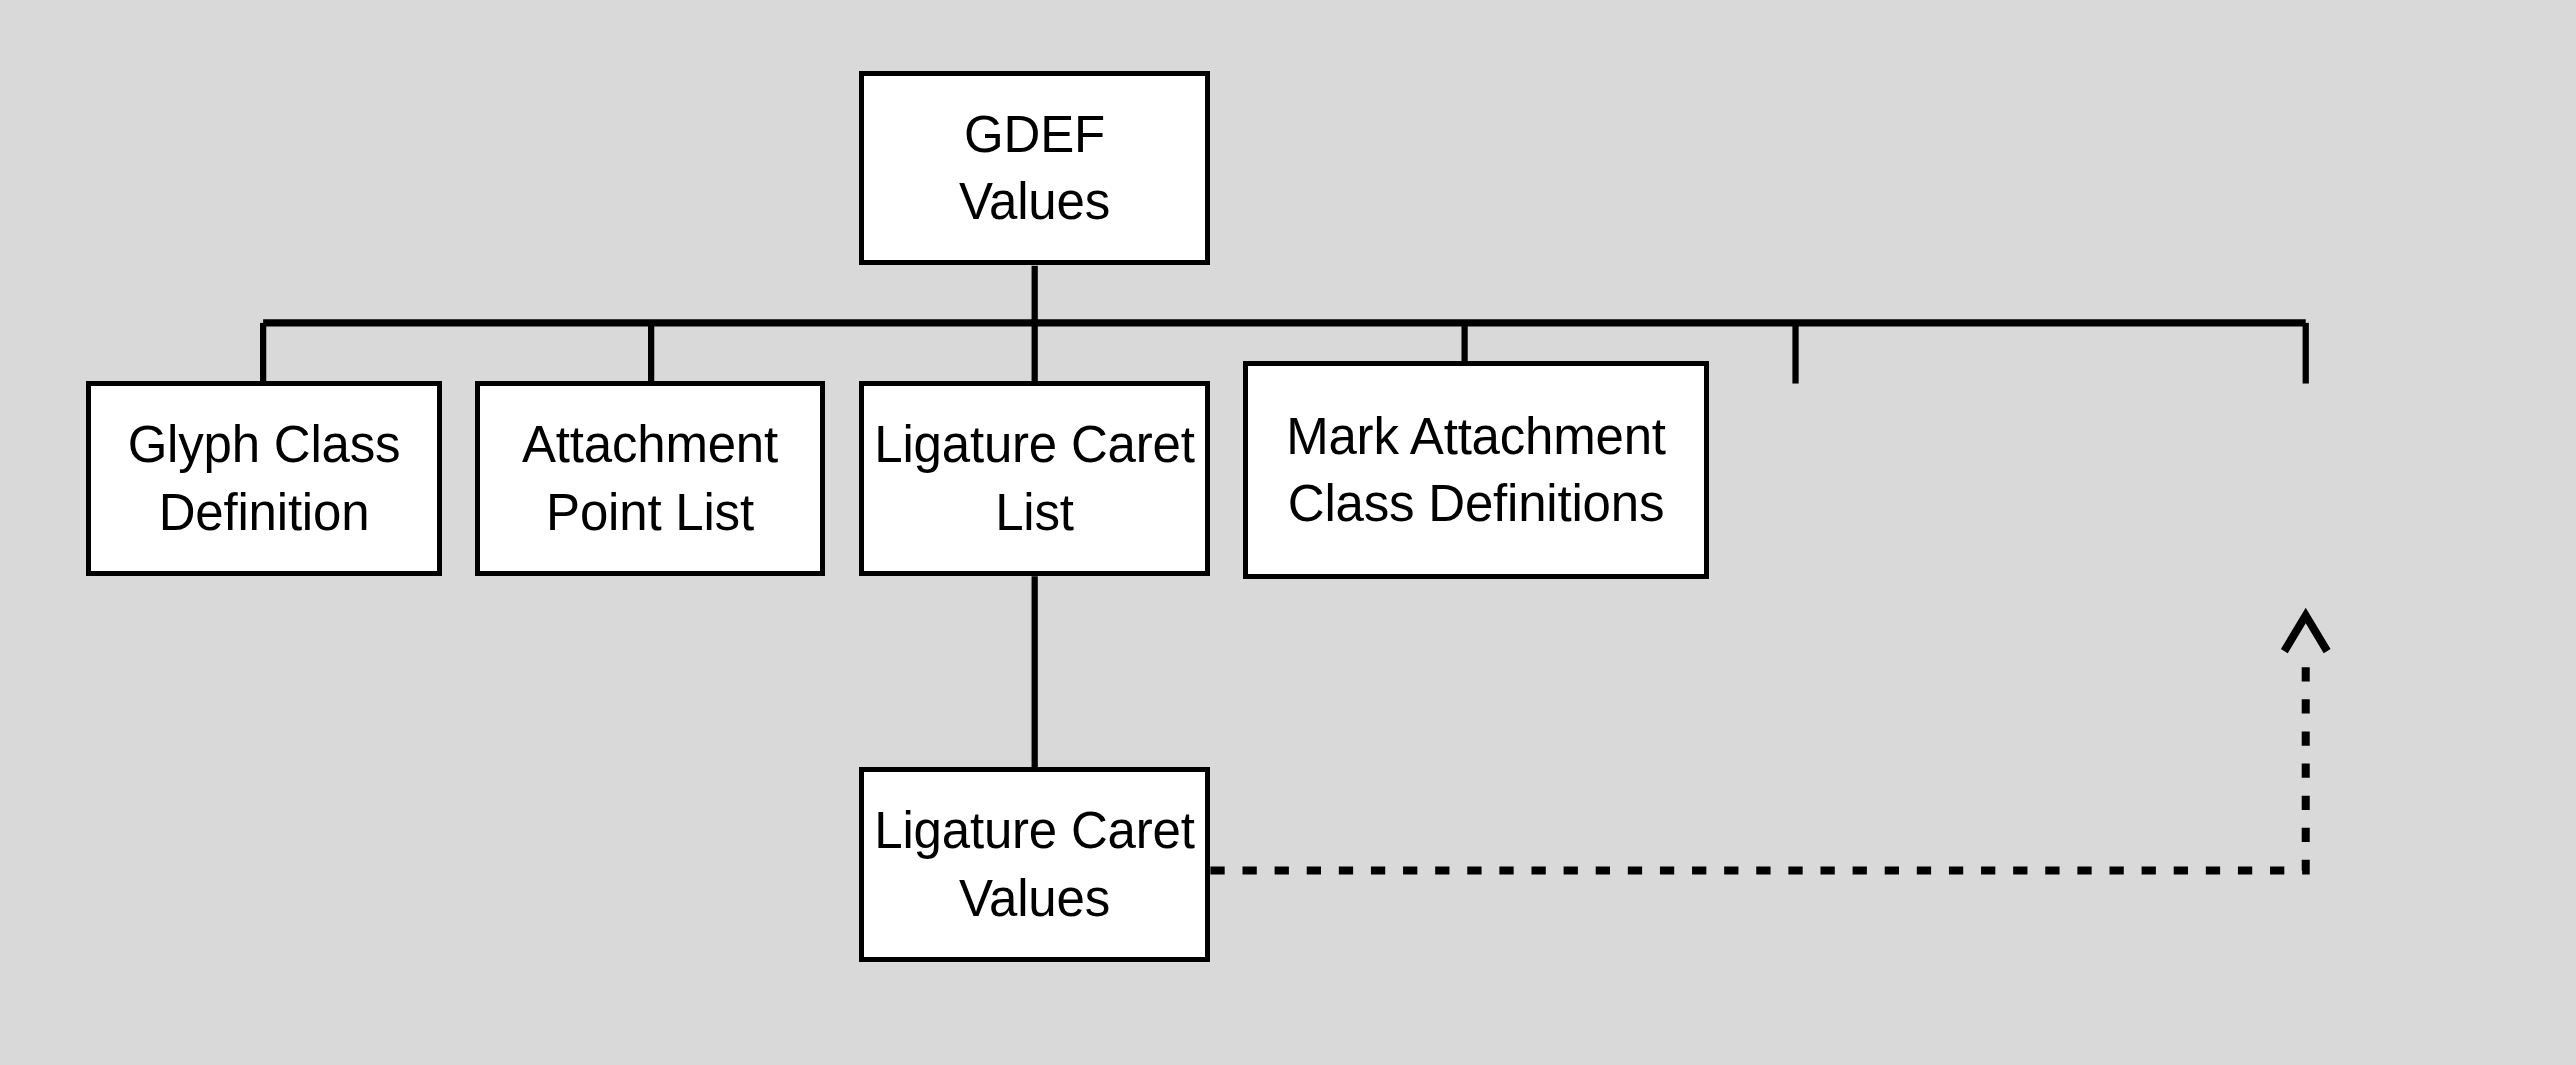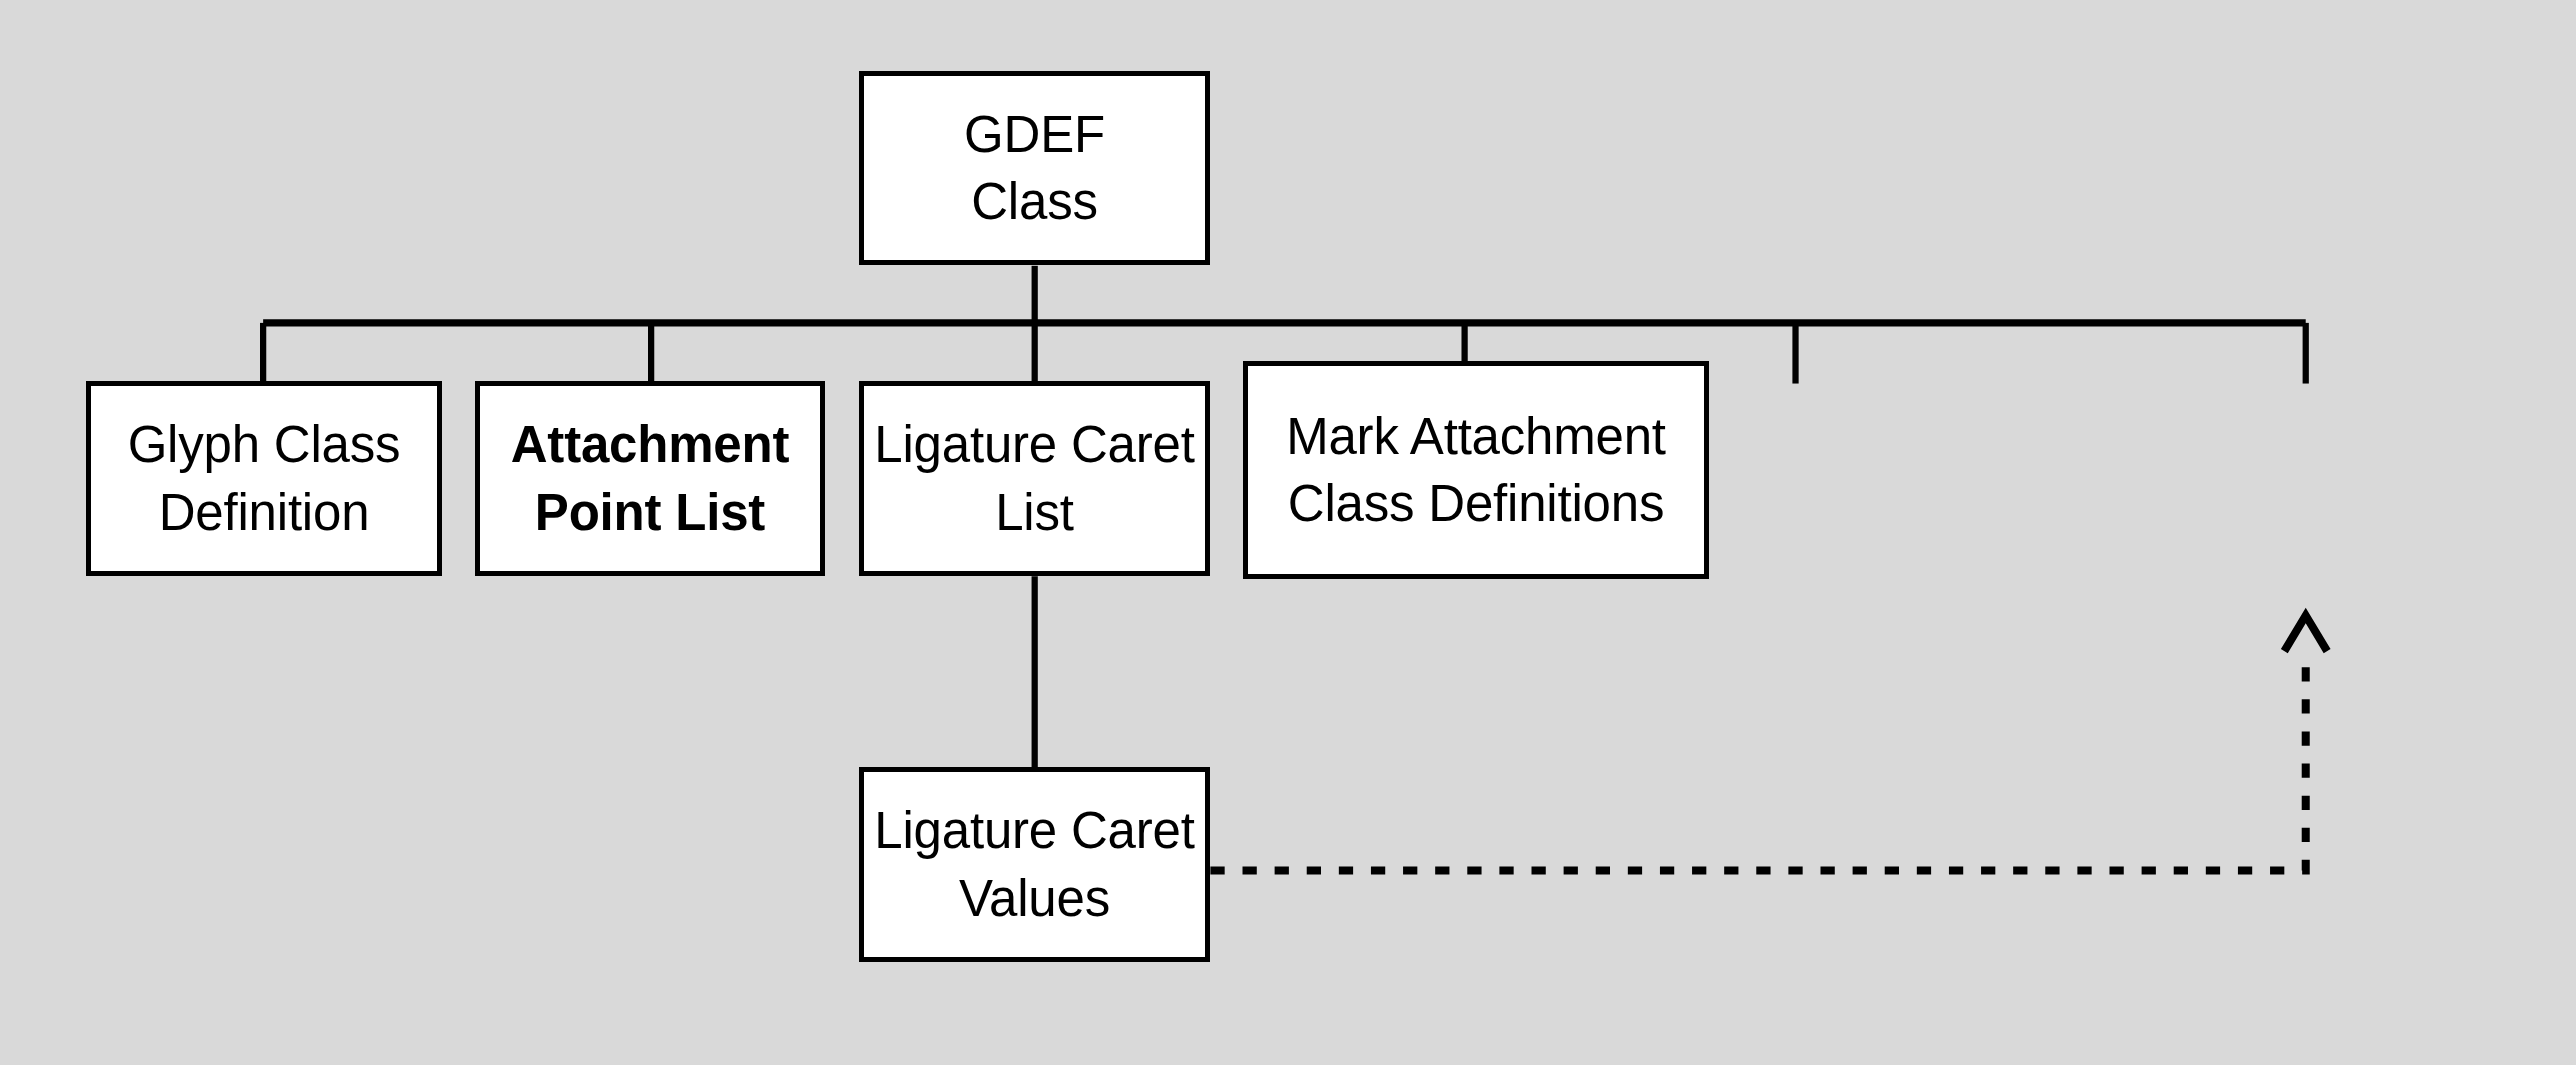--- a/index.html
+++ b/index.html
@@ -67,29 +67,29 @@
 
     <path d="M 1160 646 L 1160 862" stroke="#000" stroke-width="7" fill="none"></path>
 
     <path d="M 1357 976 L 2585 976 L 2585 730" stroke="#000" stroke-width="9" fill="none" stroke-dasharray="16 20" stroke-linecap="butt"></path>
 
     <path d="M 2561 730 L 2585 690 L 2609 730" stroke="#000" stroke-width="9" fill="none" stroke-linecap="butt" stroke-linejoin="miter"></path>
   </svg>
 
   <div class="node" style="left:859px; top:71px; width:351px; height:194px;">
     <span class="node-text">GDEF
-Class</span>
+Values</span>
   </div>
 
   <div class="node" style="left:86px; top:381px; width:356px; height:195px;justify-content:flex-end;">
     <span class="node-text">Glyph Class
 Definition</span>
   </div>
 
-  <div class="node" style="left:475px; top:381px; width:350px; height:195px;font-weight:bold;">
+  <div class="node" style="left:475px; top:381px; width:350px; height:195px;">
     <span class="node-text">Attachment
 Point List</span>
   </div>
 
   <div class="node" style="left:859px; top:381px; width:351px; height:195px;">
     <span class="node-text">Ligature Caret
 List</span>
   </div>
 
   <div class="node" style="left:1243px; top:361px; width:466px; height:218px;">

